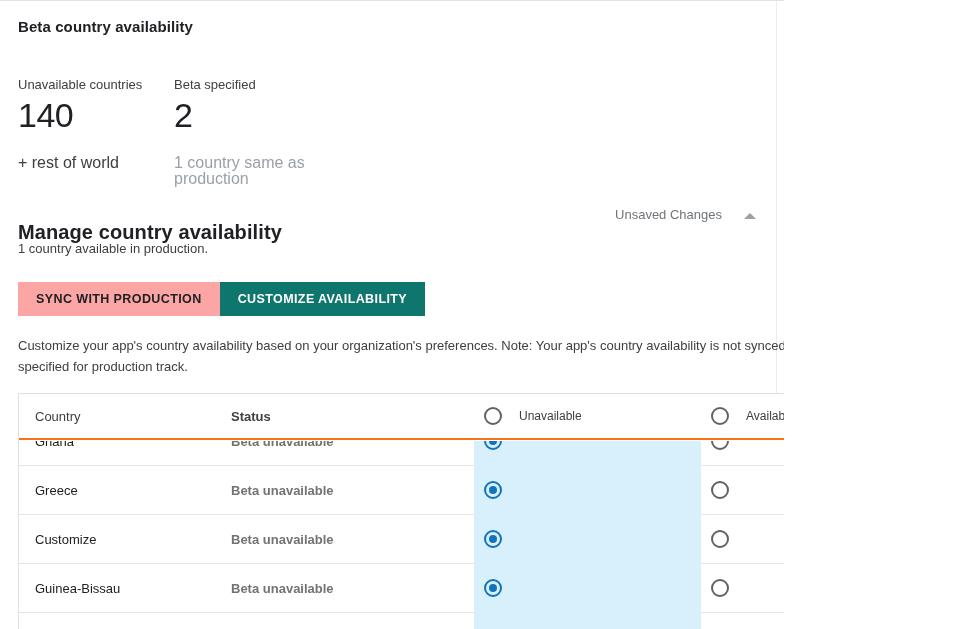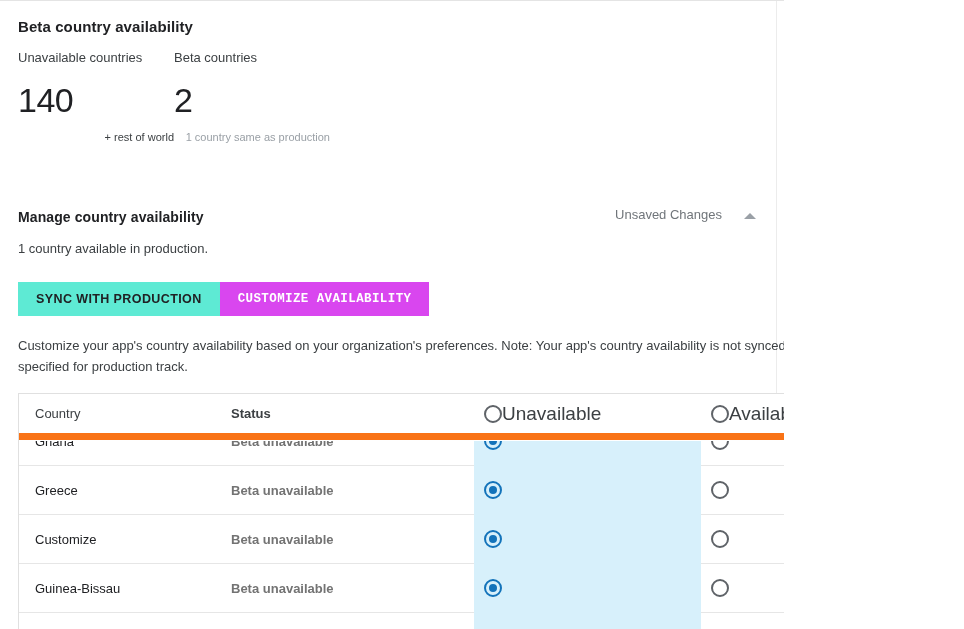--- a/index.html
+++ b/index.html
@@ -34,51 +34,50 @@
     position: absolute;
     left: 18px; top: 17px;
     font-size: 15px;
     font-weight: bold;
     color: #202124;
     letter-spacing: .1px;
   }
 
   .stats {
     position: absolute;
-    left: 18px; top: 48px;
+    left: 18px; top: 75px;
     display: flex;
   }
   .stat { width: 156px; }
   .stat-label {
     font-size: 13px;
     color: #3c4043;
     line-height: 18px;
   }
   .stat-value {
     font-size: 34px;
     color: #202124;
     line-height: 42px;
     font-weight: normal;
-    margin-top: 12px;
+    margin-top: 0;
     letter-spacing: -.5px;
   }
   .stat-sub {
-    font-size: 11px;
+    font-size: 16px;
     color: #3c4043;
     line-height: 16px;
-    margin-top: 8px;
-    text-align: right;
+    margin-top: 19px;
   }
   .stat-sub.muted { color: #9aa0a6; }
 
   
   .manage-title {
     position: absolute;
-    left: 18px; top: 208px;
-    font-size: 14px;
+    left: 18px; top: 220px;
+    font-size: 20px;
     font-weight: bold;
     color: #202124;
     letter-spacing: .1px;
   }
   .manage-sub {
     position: absolute;
     left: 18px; top: 240px;
     font-size: 13px;
     color: #3c4043;
   }
@@ -113,27 +112,26 @@
     font-size: 12.5px;
     font-weight: bold;
     letter-spacing: .4px;
     padding: 0 18px;
     height: 34px;
     cursor: pointer;
     border: none;
     font-family: "Liberation Sans", sans-serif;
   }
   .seg-btn.inactive {
-    background: #5eead4;
+    background: #fca5a5;
     color: #202124;
   }
   .seg-btn.active {
-    background: #d946ef;
+    background: #0f766e;
     color: #ffffff;
-    font-family: Liberation Mono, monospace;
   }
 
   
   .description {
     position: absolute;
     left: 18px; top: 334px;
     width: 890px;
     font-size: 13px;
     line-height: 21px;
     color: #3c4043;
@@ -149,21 +147,21 @@
     border-bottom: none;
     background: #ffffff;
     overflow: hidden;
   }
 
   .table-head {
     position: relative;
     z-index: 3;
     height: 46px;
     background: #ffffff;
-    border-bottom: 7px solid #f97316;
+    border-bottom: 2px solid #f97316;
     display: flex;
     align-items: center;
   }
 
   .table-body-viewport {
     position: absolute;
     left: 0; top: 47px;
     width: 928px;
     height: 213px;
     overflow: hidden;
@@ -189,22 +187,23 @@
 
   .head-country, .head-status {
     font-size: 13px;
     color: #3c4043;
   }
   .head-radio-cell {
     display: flex;
     align-items: center;
   }
   .head-radio-cell .lbl {
-    font-size: 19px;
-    color: #3c4043;
+    font-size: 12px;
+    color: #3c4043;
+    margin-left: 17px;
   }
 
   .cell-country {
     font-size: 13px;
     color: #202124;
   }
   .cell-status {
     font-size: 13px;
     color: #737373;
   }
@@ -292,21 +291,21 @@
 
   <div class="section-title">Beta country availability</div>
 
   <div class="stats">
     <div class="stat">
       <div class="stat-label">Unavailable countries</div>
       <div class="stat-value">140</div>
       <div class="stat-sub">+ rest of world</div>
     </div>
     <div class="stat">
-      <div class="stat-label">Beta countries</div>
+      <div class="stat-label">Beta specified</div>
       <div class="stat-value">2</div>
       <div class="stat-sub muted">1 country same as production</div>
     </div>
   </div>
 
   <div class="manage-title">Manage country availability</div>
   <div class="manage-sub">1 country available in production.</div>
 
   <div class="unsaved">Unsaved Changes</div>
   <div class="collapse-btn">

